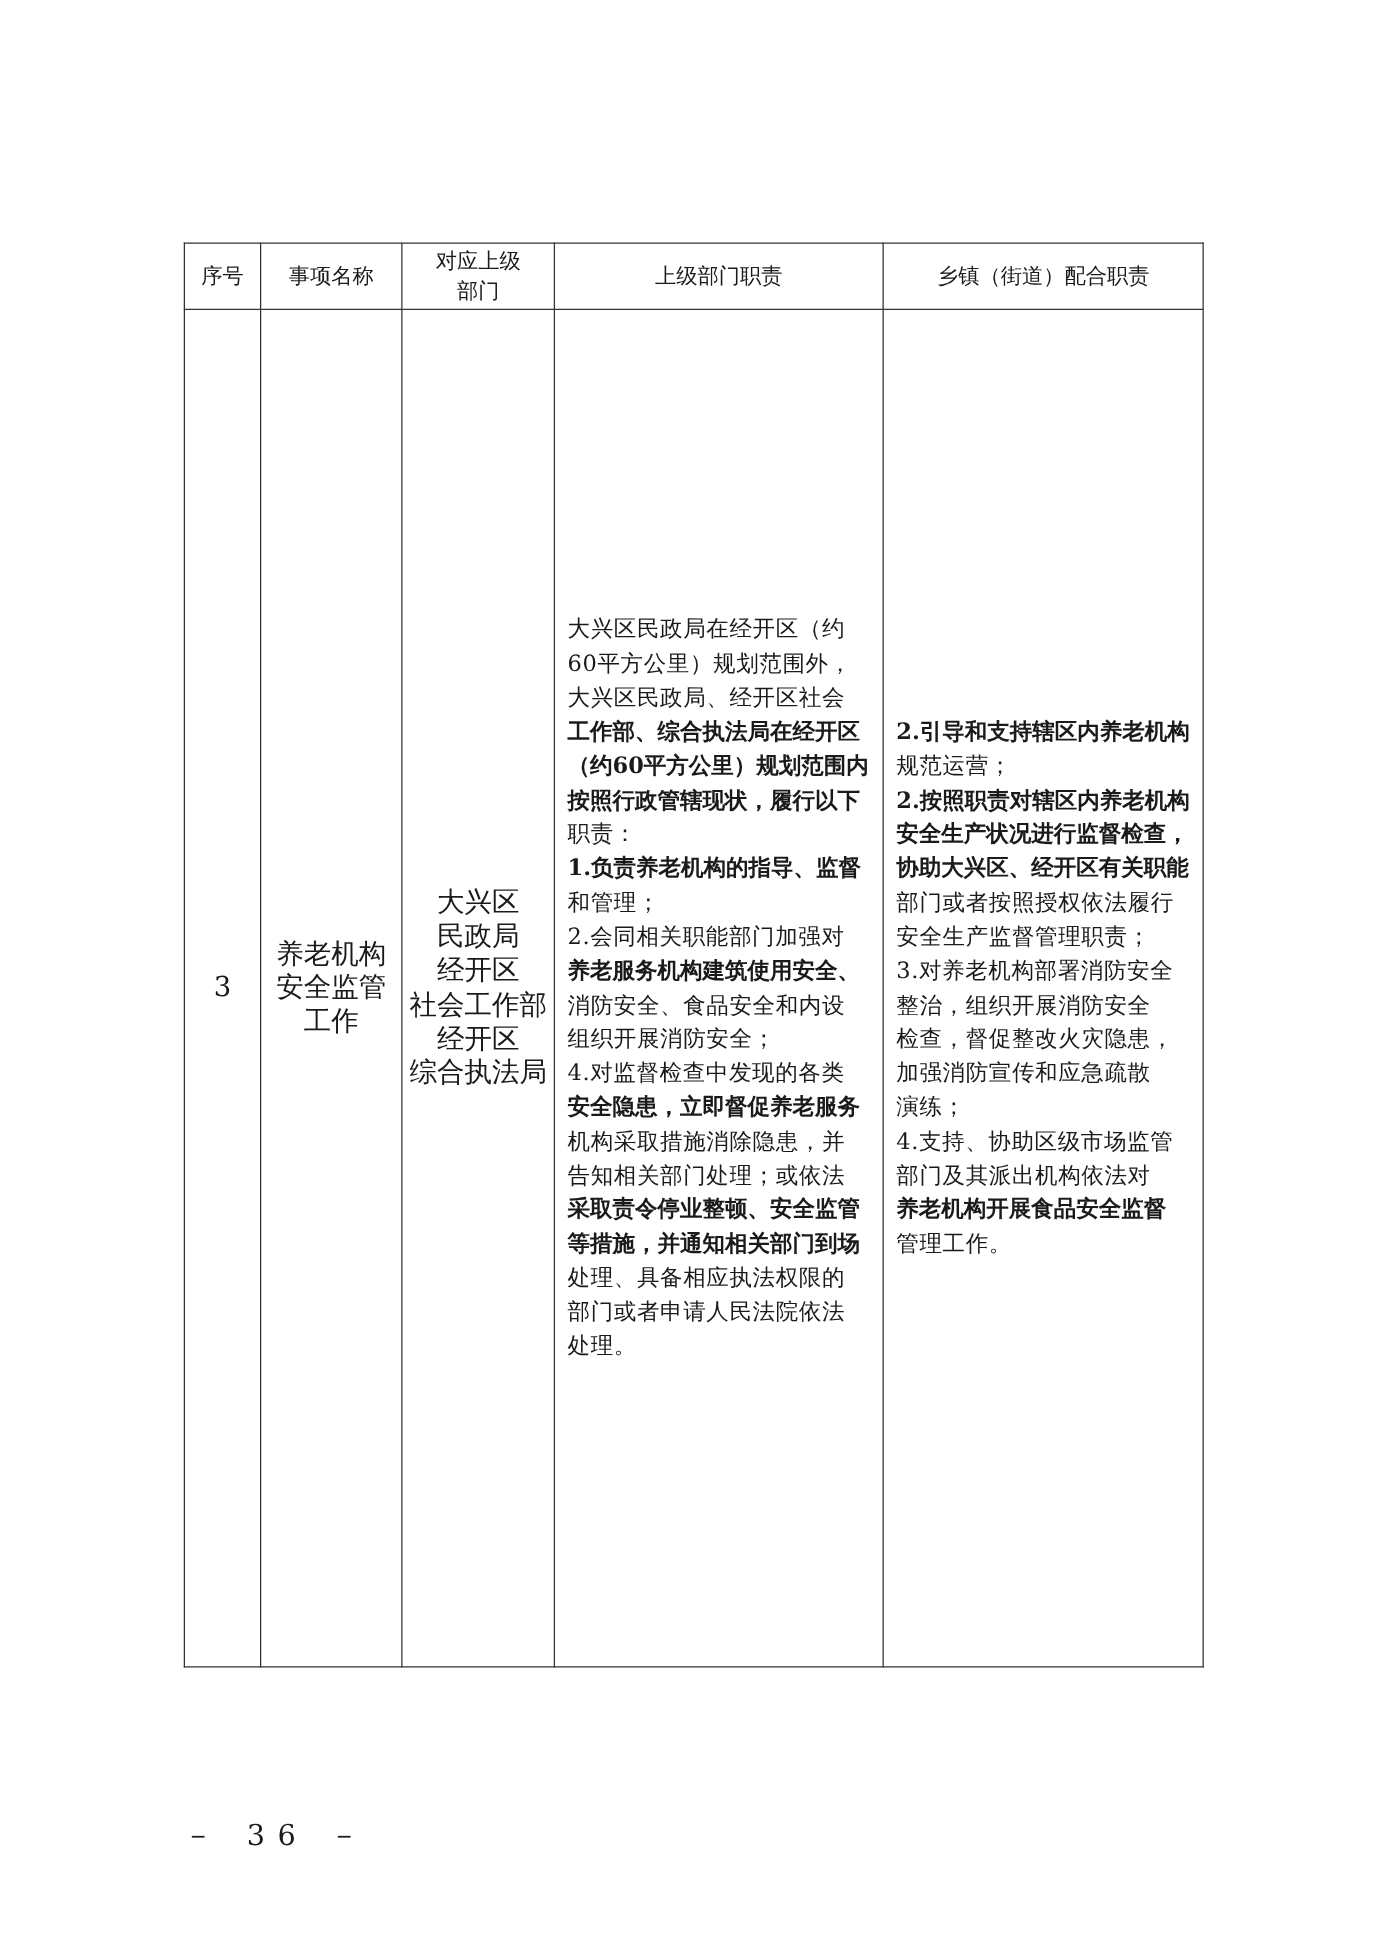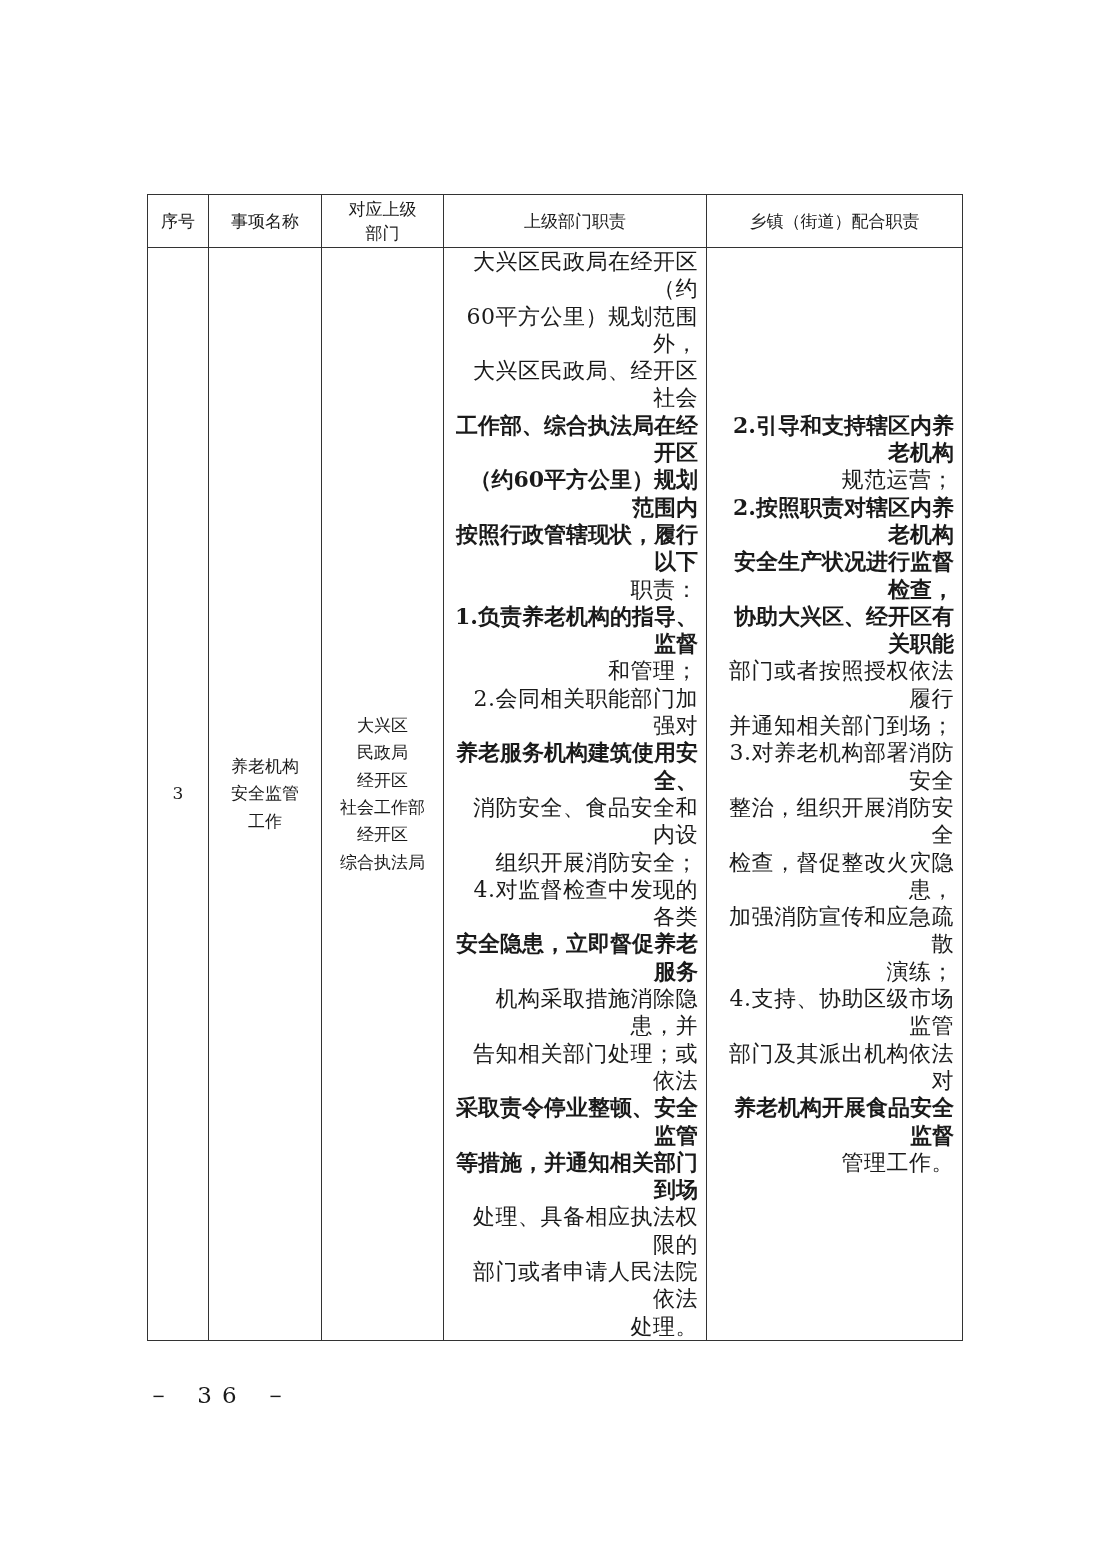--- a/index.html
+++ b/index.html
@@ -3,26 +3,26 @@
 <meta charset="utf-8">
 <style>
   html, body { margin: 0; padding: 0; background: #ffffff; }
   body { width: 1102px; height: 1559px; position: relative; overflow: hidden;
          font-family: "DejaVu Serif", "Liberation Serif", serif; color: #1a1a1a; }
   .tbl { position: absolute; left: 147px; top: 194px; width: 815px; height: 1140px;
          border-collapse: collapse; table-layout: fixed; }
   .tbl td, .tbl th { border: 1.5px solid #333; padding: 0; vertical-align: middle; }
   .tbl th { font-family: "DejaVu Sans", "Liberation Sans", sans-serif; font-weight: normal;
             font-size: 17px; line-height: 24px; text-align: center; height: 52px; }
-  .c-center { text-align: center; font-size: 17px; line-height: 27.3px; }
-  .c-body { font-size: 22px; line-height: 27.3px; padding: 0 8px 0 10px !important;
-            text-align: right; letter-spacing: 0.5px; }
+  .c-center { text-align: center; font-size: 22px; line-height: 27.3px; }
+  .c-body { font-size: 18px; line-height: 27.3px; padding: 0 8px 0 10px !important;
+            text-align: left; letter-spacing: 0.5px; }
   .c-body p { margin: 0; }
   .c-body p.indent-tight { letter-spacing: 0; font-weight: bold; }
-  .page-num { position: absolute; left: 147px; top: 1380px; font-size: 23px;
+  .page-num { position: absolute; left: 147px; top: 1453px; font-size: 23px;
               letter-spacing: 10px; font-family: "DejaVu Serif", "Liberation Serif", serif; }
 </style>
 </head>
 <body>
 
 <table class="tbl">
   <colgroup>
     <col style="width:61px">
     <col style="width:113px">
     <col style="width:122px">
@@ -81,21 +81,21 @@
         <p>部门或者申请人民法院依法</p>
         <p>处理。</p>
       </td>
       <td class="c-body">
         <p class="indent-tight">2.引导和支持辖区内养老机构</p>
         <p>规范运营；</p>
         <p class="indent-tight">2.按照职责对辖区内养老机构</p>
         <p class="indent-tight">安全生产状况进行监督检查，</p>
         <p class="indent-tight">协助大兴区、经开区有关职能</p>
         <p>部门或者按照授权依法履行</p>
-        <p>并通知相关部门到场；</p>
+        <p>安全生产监督管理职责；</p>
         <p>3.对养老机构部署消防安全</p>
         <p>整治，组织开展消防安全</p>
         <p>检查，督促整改火灾隐患，</p>
         <p>加强消防宣传和应急疏散</p>
         <p>演练；</p>
         <p>4.支持、协助区级市场监管</p>
         <p>部门及其派出机构依法对</p>
         <p class="indent-tight">养老机构开展食品安全监督</p>
         <p>管理工作。</p>
       </td>

